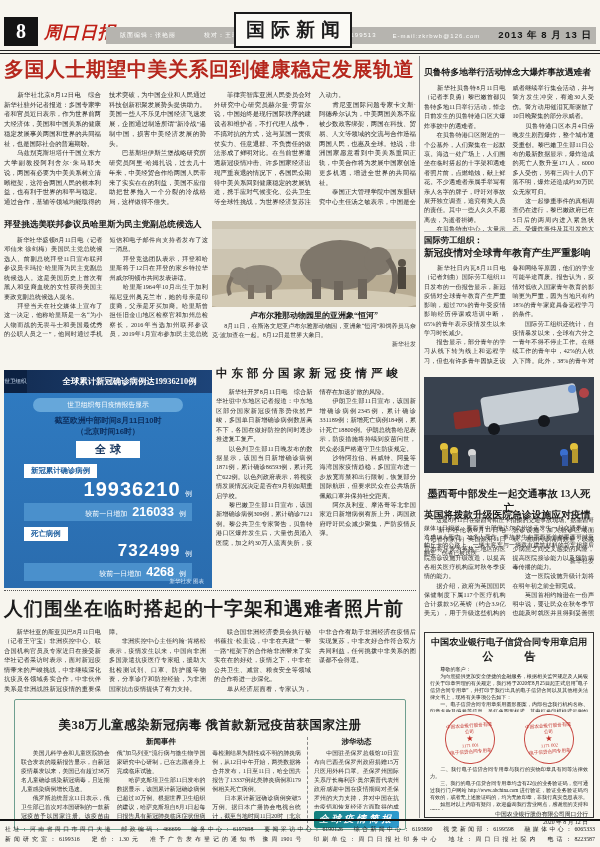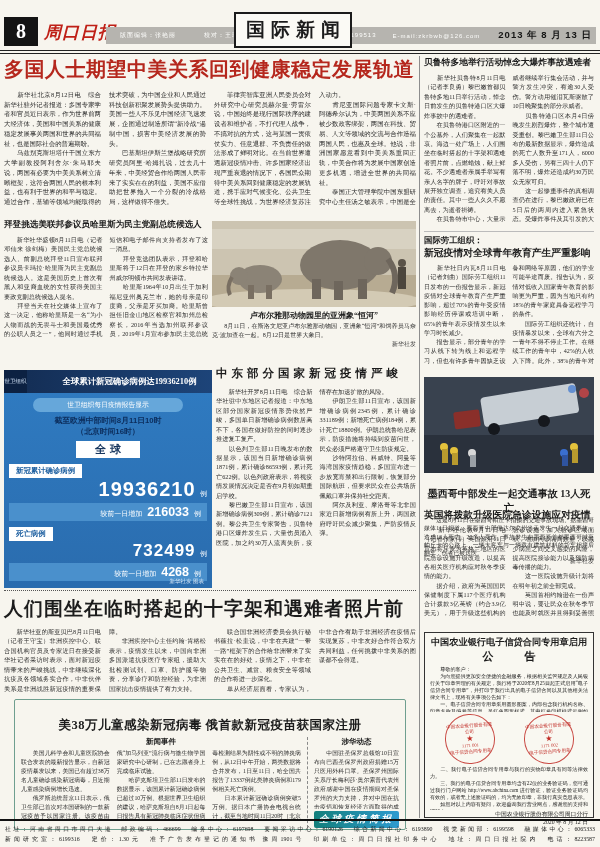--- a/index.html
+++ b/index.html
@@ -32,21 +32,21 @@
   .cols2 { column-count:2; column-gap:7px; }
   .cols3 { column-count:3; column-gap:7px; }
   .cols4 { column-count:4; column-gap:8px; }
   .credit { text-align:right; font-size:6px; color:#333; }
 
   
   #art-uschina { position:absolute; left:4px; top:56px; width:412px; }
   .hl-red { font-size:20px; font-weight:bold; color:#b5271d; letter-spacing:.5px; white-space:nowrap; }
   #art-uschina .bodytxt { margin-top:7px; height:122px; }
 
-  #art-beirut { position:absolute; left:424px; top:57px; width:170px; }
+  #art-beirut { position:absolute; left:424px; top:67px; width:170px; }
   .hl-beirut { font-size:8.8px; font-weight:bold; white-space:nowrap; }
   #art-beirut .bodytxt { margin-top:4px; height:152px; font-size:6.2px; }
 
   #art-ilo { position:absolute; left:424px; top:231px; width:170px; border-top:1px solid #bbb; padding-top:3px; }
   .kicker { font-size:8.4px; font-weight:bold; }
   .hl-ilo { font-size:9.8px; font-weight:bold; white-space:nowrap; margin-top:1px; }
   #art-ilo .bodytxt { margin-top:4px; height:108px; font-size:6.1px; }
 
   #art-biden { position:absolute; left:4px; top:219px; width:204px; }
   .hl-biden { font-size:8.6px; font-weight:bold; white-space:nowrap; }
@@ -62,21 +62,21 @@
   .sec-line { flex:1; border-top:1px solid #444; margin-left:4px; }
 
   
   #stats { position:absolute; left:4px; top:370px; width:208px; height:218px; }
   .stats-banner { display:flex; height:23px; background:linear-gradient(90deg,#132c52,#1d4479);gap:20px; }
   .stats-badge { width:23px; background:#0c2142; color:#cfe0f5; font-size:5.5px; line-height:1.25;
                  display:flex; align-items:center; justify-content:center; text-align:center;
                  font-family:"Liberation Sans","DejaVu Sans",sans-serif; }
   .stats-title { flex:1; color:#fff; font-weight:bold; font-size:8.4px; display:flex; align-items:center;
                  justify-content:center; }
-  .stats-panel { background:linear-gradient(180deg,#2f7ac0,#2a6cae); height:195px; padding:5px 5px 0;
+  .stats-panel { background:linear-gradient(180deg,#2f7ac0,#2a6cae); height:195px; padding:5px 20px 0;
                  position:relative; font-family:"Liberation Sans","DejaVu Sans",sans-serif; }
   .stats-strip { background:#66a7da; border-radius:7px; color:#fff; font-size:6.8px; text-align:center;
                  width:150px; margin:0 auto; padding:2px 0; }
   .stats-asof { color:#0c2d5c; font-weight:bold; font-size:7.8px; text-align:center; margin-top:4px; line-height:1.35; }
   .stats-scope { background:#fff; color:#17365e; font-weight:bold; font-size:11px; text-align:center;
                  width:64px; margin:4px auto 0; padding:1px 0 1px 4px; letter-spacing:4px; }
   .stats-label { background:#fff; color:#1d5fa0; font-weight:bold; font-size:7.4px; display:inline-block;
                  padding:2px 7px; margin-top:6px; }
   .stats-num { text-align:right; color:#fff; margin-top:0; }
   .stats-num .big { font-size:20px; font-weight:bold; letter-spacing:1px; }

